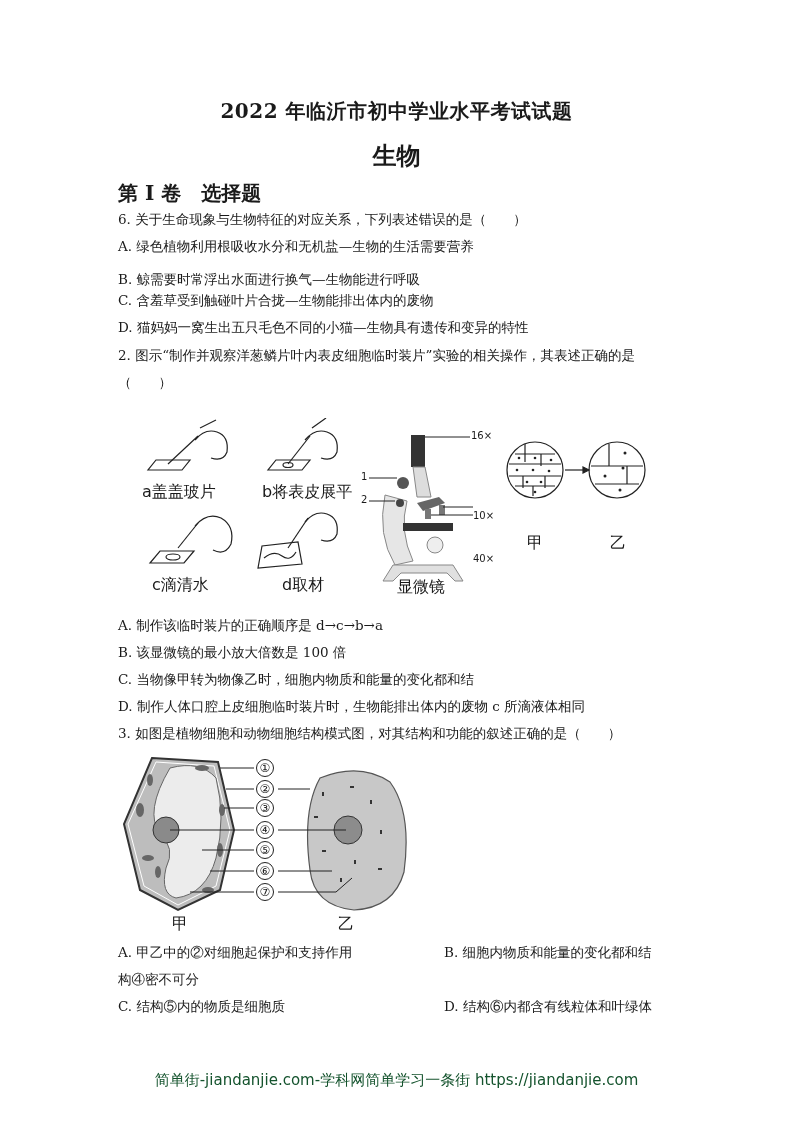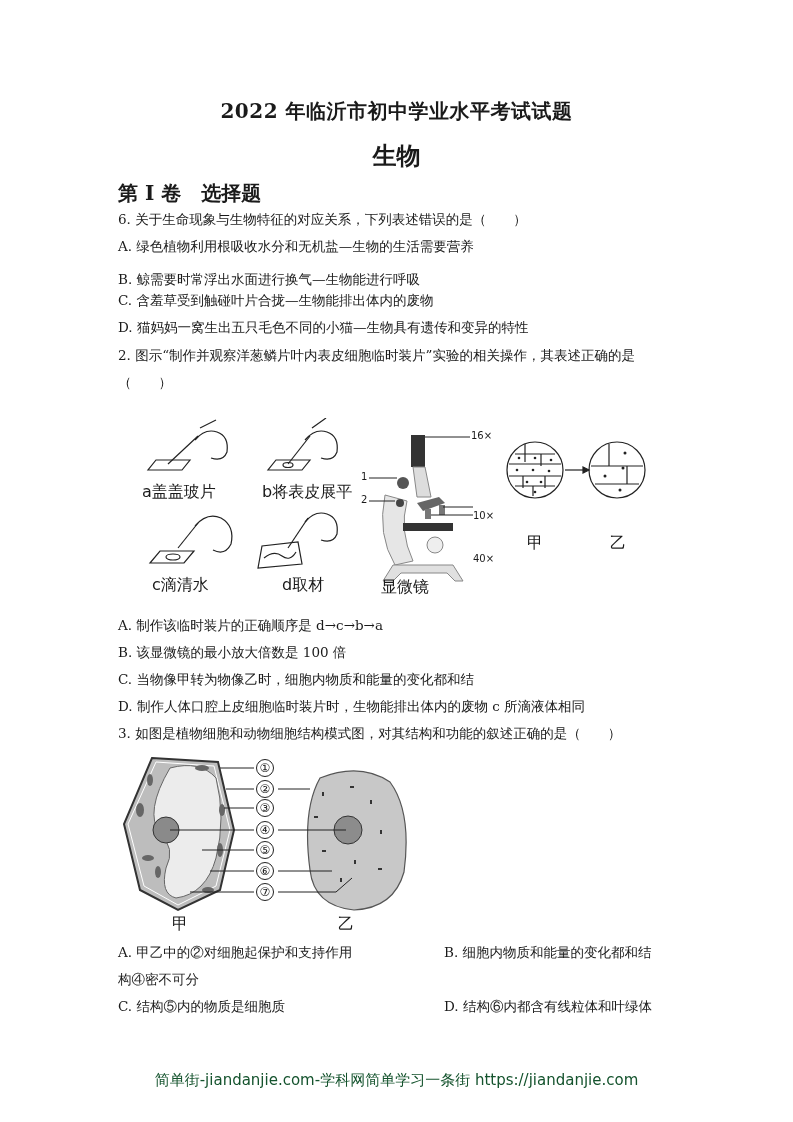--- a/index.html
+++ b/index.html
@@ -87,21 +87,21 @@
       <line x1="14" y1="76" x2="40" y2="76"></line>
       <line x1="88" y1="82" x2="118" y2="82"></line>
       <line x1="76" y1="90" x2="118" y2="90"></line>
     </g>
   </svg>
   <span class="small" style="left:116px; top:5px;text-align:right;">16×</span>
   <span class="small" style="left:118px; top:92px;margin-top:36px;">40×</span>
   <span class="small" style="left:118px; top:85px;">10×</span>
   <span class="small" style="left:6px; top:46px;">1</span>
   <span class="small" style="left:6px; top:69px;">2</span>
-  <span class="cap" style="left:26px; top:152px;">显微镜</span>
+  <span class="cap" style="left:42px; top:152px;">显微镜</span>
 </div>
 
 <div class="figure" style="left:505px; top:438px; width:150px; height:110px;">
   <svg width="150" height="80">
     <g stroke="#222" fill="none" stroke-width="1.2">
       <circle cx="30" cy="32" r="28"></circle>
       <path d="M4,26 h52 M4,38 h52 M10,16 h40 M10,48 h40 M20,6 v18 M36,16 v12 M18,38 v12 M40,38 v12 M28,48 v10"></path>
       <line x1="60" y1="32" x2="78" y2="32"></line>
       <polygon points="78,29 84,32 78,35" fill="#222"></polygon>
       <circle cx="112" cy="32" r="28"></circle>

